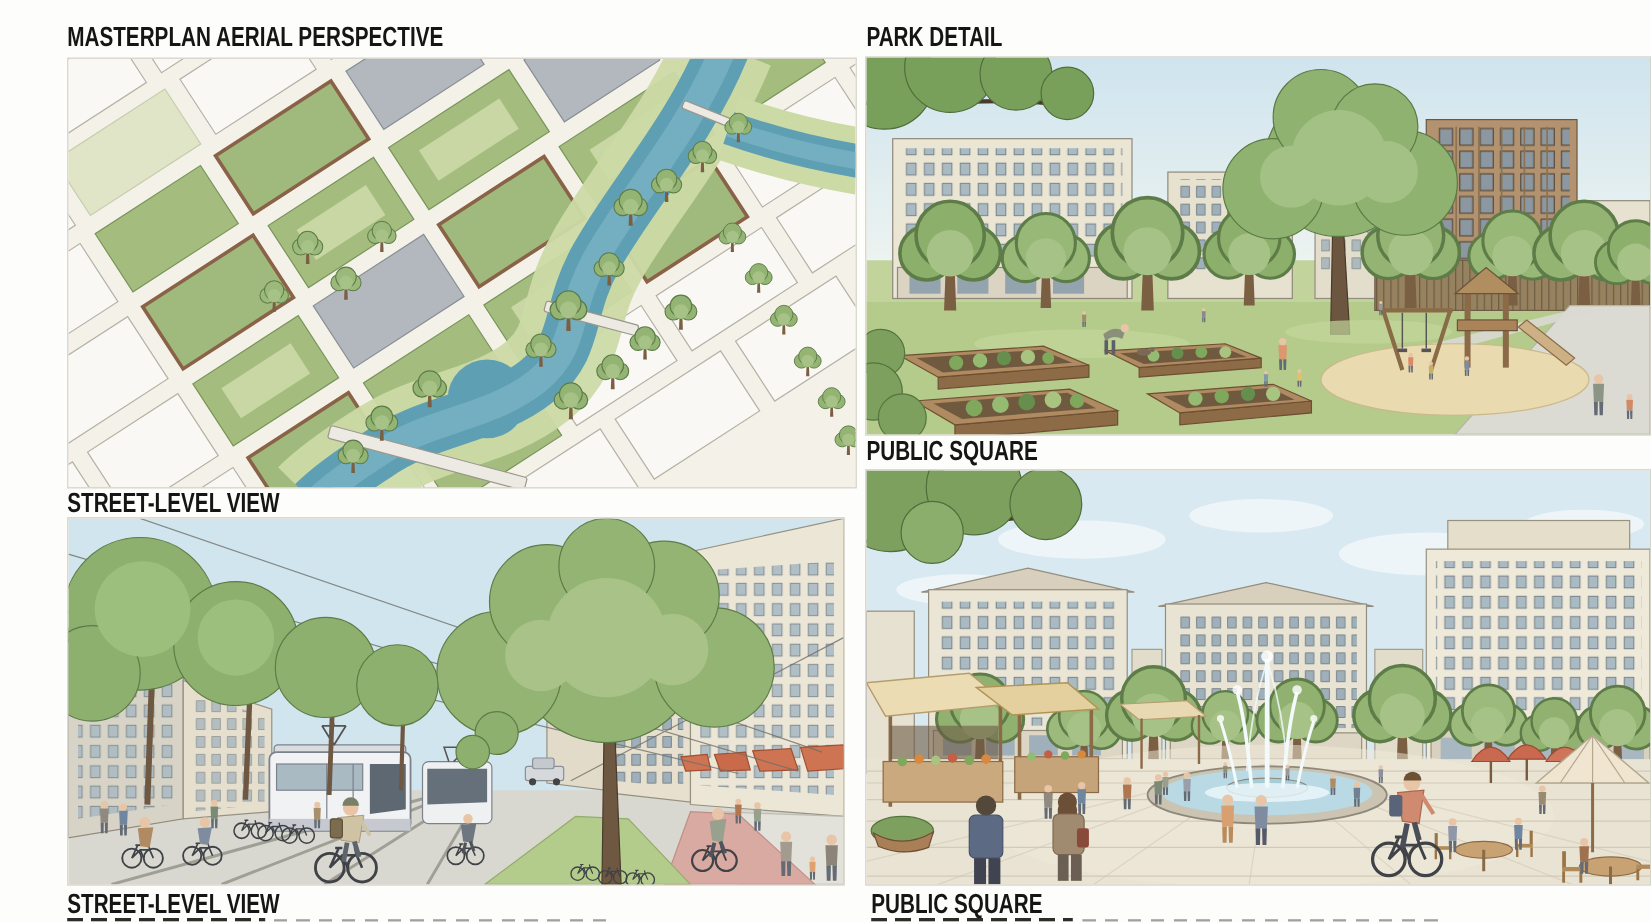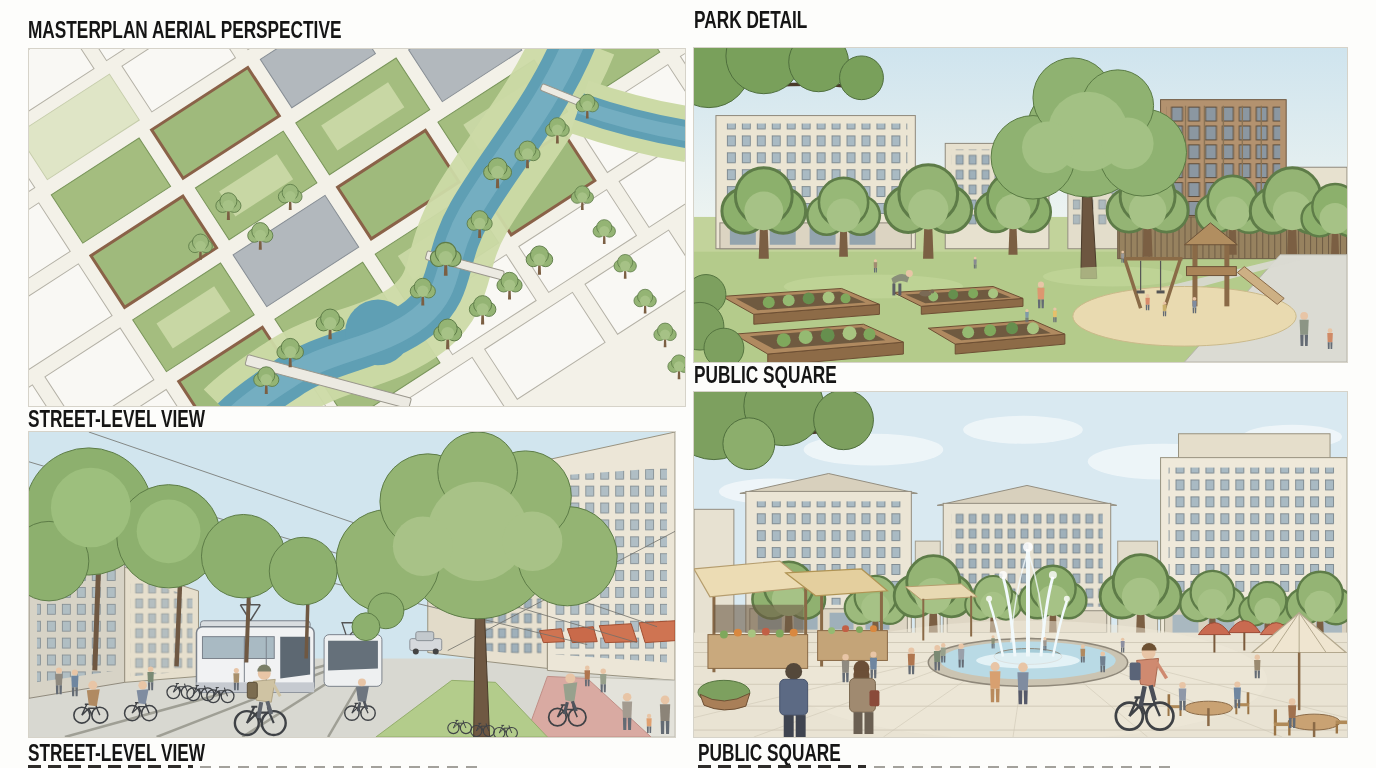--- a/index.html
+++ b/index.html
@@ -1,21 +1,21 @@
 <!DOCTYPE html>
 <html><head>
 <meta charset="utf-8">
 <style>
   html,body{margin:0;padding:0;}
   body{
     width:1376px;height:768px;overflow:hidden;position:relative;
     background:#fdfdfb;
     font-family:"Liberation Sans","DejaVu Sans",sans-serif;
   }
-  .board{position:absolute;inset:0;}
+  .board{position:absolute;inset:0;margin-left:28px;}
   .label{
     position:absolute;height:23px;line-height:23px;white-space:nowrap;
     color:#151515;font-weight:700;font-size:23px;letter-spacing:0px;
   }
   .label span{display:inline-block;transform:scaleX(.75);transform-origin:0 50%;}
   .art{
     position:absolute;background:#f3f1e8;border:1px solid #d6d3c9;box-sizing:border-box;
     overflow:hidden;
   }
   .art svg{display:block;width:100%;height:100%;}
@@ -67,21 +67,21 @@
       <rect x="-7" y="-14" width="2.6" height="12" fill="#9a7446"></rect>
       <rect x="-7" y="-3" width="14" height="3" fill="#b08a58"></rect>
       <path d="M-6,0 L-6,8 M6,0 L6,8" stroke="#9a7446" stroke-width="2"></path>
     </g>
   </defs>
 </svg>
 
 <div class="board">
 
   <div class="label" style="left:28px;top:19px"><span>MASTERPLAN AERIAL PERSPECTIVE</span></div>
-  <div class="label" style="left:694px;top:9px"><span>PARK DETAIL</span></div>
+  <div class="label" style="left:694px;top:19px"><span>PARK DETAIL</span></div>
   <div class="label" style="left:28px;top:408px"><span>STREET-LEVEL VIEW</span></div>
   <div class="label" style="left:694px;top:364px"><span>PUBLIC SQUARE</span></div>
   <div class="label" style="left:28px;top:742px"><span>STREET-LEVEL VIEW</span></div>
   <div class="label" style="left:698px;top:742px"><span>PUBLIC SQUARE</span></div>
   <div class="sliver dark" style="left:28px;top:765px;width:165px"></div>
   <div class="sliver lite" style="left:200px;top:766px;width:280px"></div>
   <div class="sliver dark" style="left:698px;top:765px;width:168px"></div>
   <div class="sliver lite" style="left:874px;top:766px;width:300px"></div>
 
   <div class="art" style="left:28px;top:48px;width:658px;height:359px">

